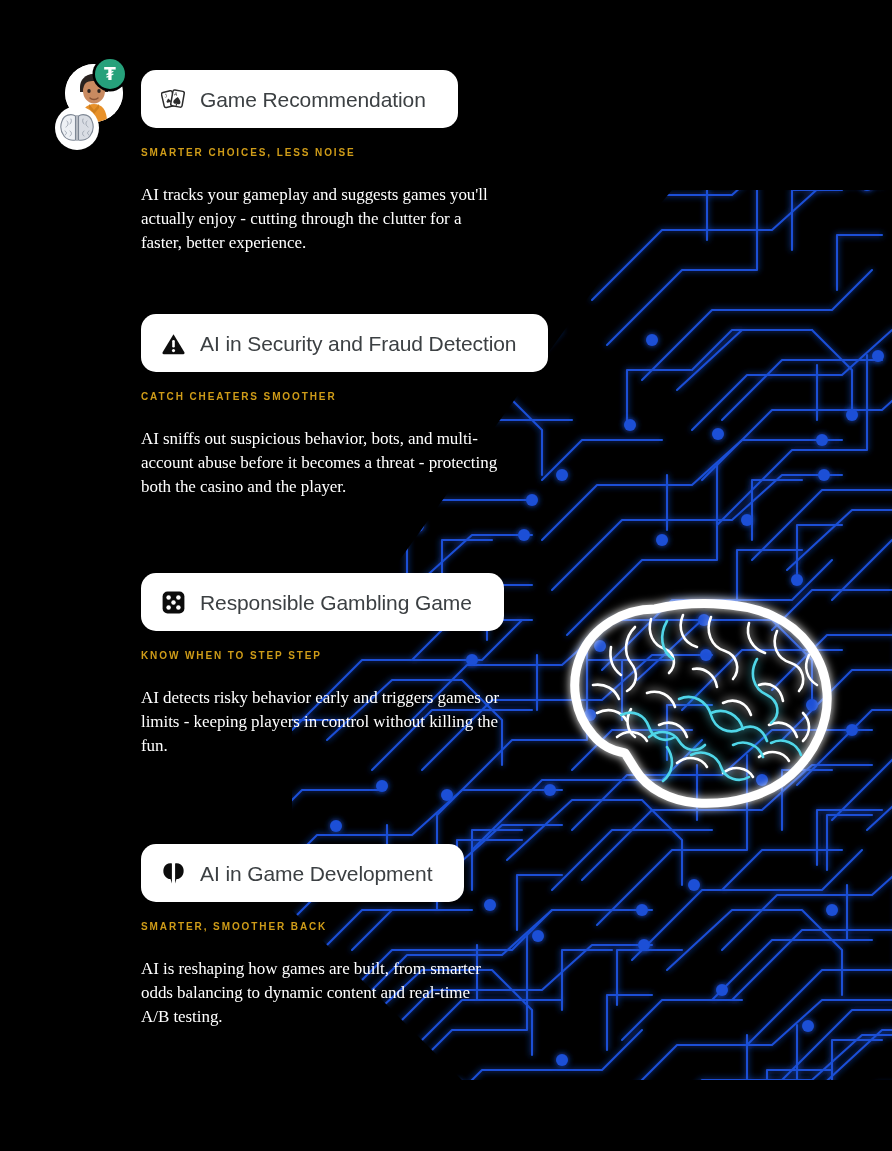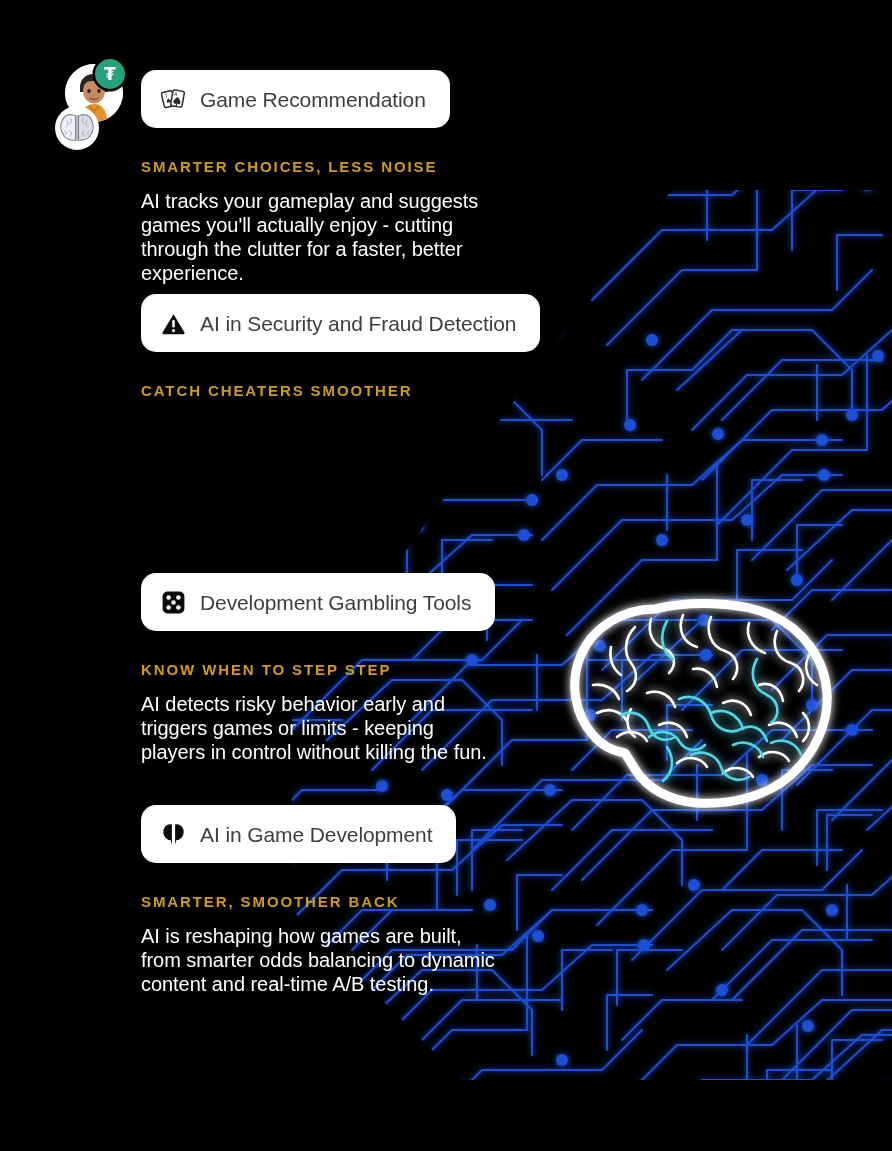--- a/index.html
+++ b/index.html
@@ -88,60 +88,61 @@
     position:absolute;
     left:141px;
   }
   .pill {
     display:inline-flex;
     align-items:center;
     gap:14px;
     background:#ffffff;
     border-radius:15px;
     height:58px;
-    padding:0 24px 0 20px;
+    padding:0 32px 0 20px;
     white-space:nowrap;
   }
   .pill-title {
     color:#3c4043;
     font-size:21px;
     font-weight:400;
     letter-spacing:-0.1px;
     line-height:1;
   }
   .pill-icon {
     width:25px; height:25px;
     display:flex; align-items:center; justify-content:center;
     flex:0 0 auto;
   }
   .pill-icon svg { display:block; }
 
   .eyebrow {
-    margin-top:31px;
+    margin-top:20px;
     color:#cf9c18;
-    font-size:15px;
+    font-size:10px;
     font-weight:bold;
     letter-spacing:1.9px;
     line-height:1;
   }
   .bodytext {
-    margin-top:15px;
+    margin-top:25px;
     color:#ffffff;
-    font-size:20px;
+    font-size:17px;
     line-height:24px;
     font-weight:400;
     max-width:360px;
     letter-spacing:-0.05px;
+    font-family:Liberation Serif, serif;
   }
 
   
   #feature-0 { top:70px;  }
-  #feature-1 { top:294px; }
+  #feature-1 { top:314px; }
   #feature-2 { top:573px; }
-  #feature-3 { top:805px; }
+  #feature-3 { top:844px; }
 
   
   #brain-graphic {
     position:absolute;
     left:563px;
     top:597px;
     width:292px;
     height:218px;
     z-index:1;
     pointer-events:none;
@@ -388,37 +389,38 @@
         <svg width="25" height="25" viewBox="0 0 25 25">
           <path d="M12.5 3.2 L23.4 21.3 C23.9 22.2 23.3 23.2 22.3 23.2 L2.7 23.2
                    C1.7 23.2 1.1 22.2 1.6 21.3 Z" fill="#0c0c0c"></path>
           <rect x="11.2" y="9" width="2.6" height="7.6" rx="1.3" fill="#ffffff"></rect>
           <circle cx="12.5" cy="19.6" r="1.55" fill="#ffffff"></circle>
         </svg>
       </span>
       <span class="pill-title">AI in Security and Fraud Detection</span>
     </div>
     <div class="eyebrow">CATCH CHEATERS SMOOTHER</div>
+    <div class="bodytext">AI sniffs out suspicious behavior, bots, and multi-account abuse before it becomes a threat - protecting both the casino and the player.</div>
   </div>
 
   <div class="feature" id="feature-2">
     <div class="pill">
       <span class="pill-icon">
         <svg width="25" height="25" viewBox="0 0 25 25">
           <rect x="1.6" y="1.6" width="21.8" height="21.8" rx="5" fill="#0c0c0c"></rect>
           <g fill="#ffffff">
             <circle cx="7.6" cy="7.6" r="2.25"></circle>
             <circle cx="17.4" cy="7.6" r="2.25"></circle>
             <circle cx="12.5" cy="12.5" r="2.25"></circle>
             <circle cx="7.6" cy="17.4" r="2.25"></circle>
             <circle cx="17.4" cy="17.4" r="2.25"></circle>
           </g>
         </svg>
       </span>
-      <span class="pill-title">Development Gambling Tools</span>
+      <span class="pill-title">Responsible Gambling Game</span>
     </div>
     <div class="eyebrow">KNOW WHEN TO STEP STEP</div>
     <div class="bodytext">AI detects risky behavior early and triggers games or limits - keeping players in control without killing the fun.</div>
   </div>
 
   <div class="feature" id="feature-3">
     <div class="pill">
       <span class="pill-icon">
         <svg width="25" height="25" viewBox="0 0 25 25">
           <path d="M10.9 2.4 C7.4 1.6 3.9 3.6 2.8 6.9 C1.9 9.6 2.3 12.6 3.9 14.9

